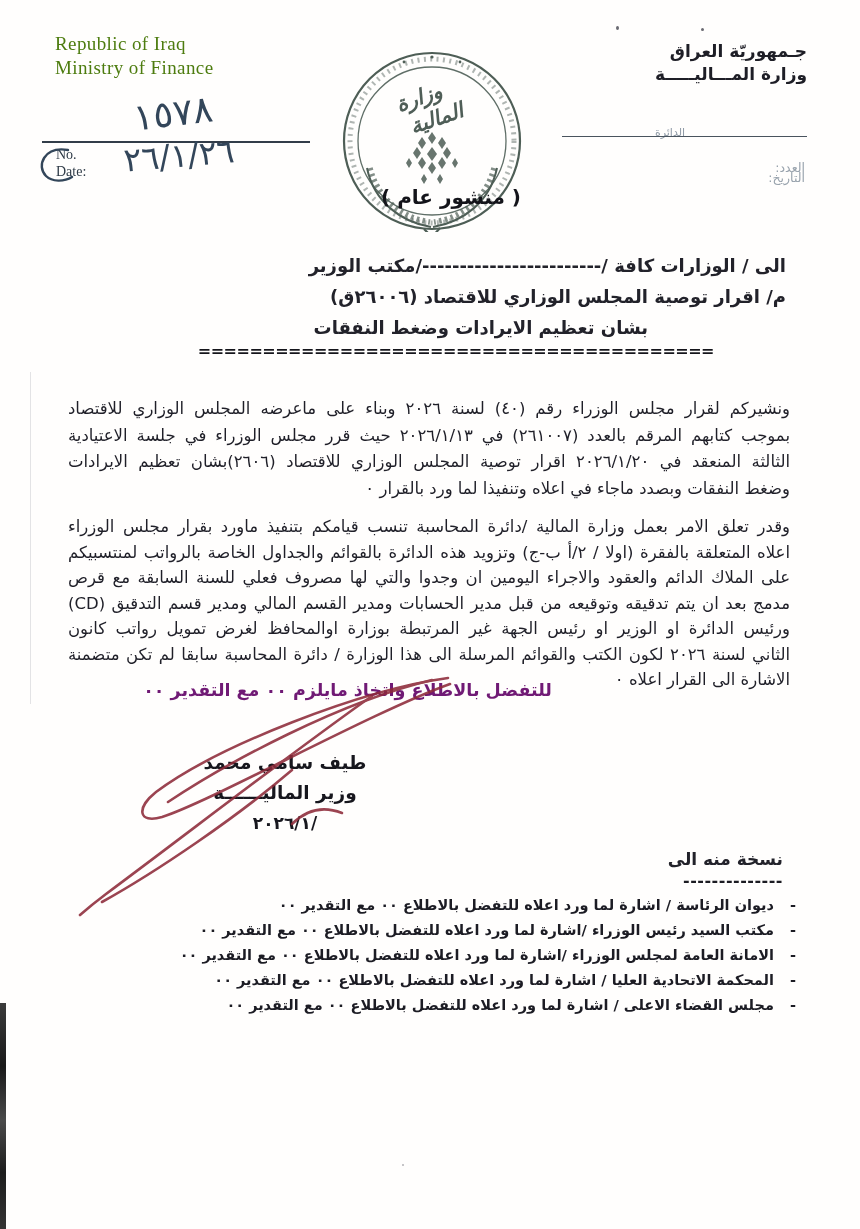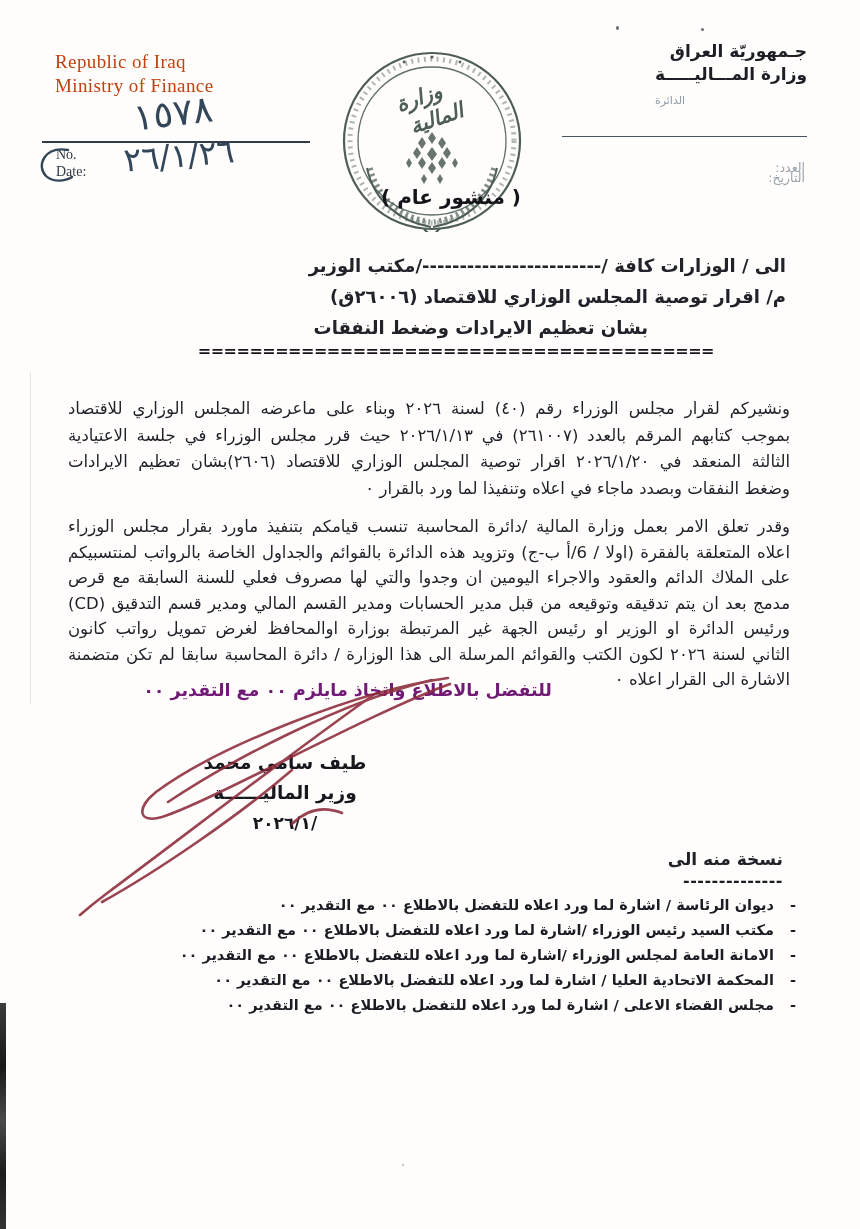--- a/index.html
+++ b/index.html
@@ -7,36 +7,36 @@
   .page {
     position:relative; width:860px; height:1229px; margin:0 auto;
     background:#fffefd; overflow:hidden; color:#22222a;
     font-family:"DejaVu Sans", sans-serif;
   }
   .abs { position:absolute; }
   .rtl { direction:rtl; text-align:right; }
   .ltr { direction:ltr; }
 
   
-  .en-head { left:55px; top:50px; font-family:"Liberation Serif", serif;
-             font-size:19px; line-height:24px; color:#c2410c; letter-spacing:.4px; }
+  .en-head { left:55px; top:32px; font-family:"Liberation Serif", serif;
+             font-size:19px; line-height:24px; color:#4d7c0f; letter-spacing:.4px; }
   .hw { color:#33465a; font-weight:400; }
   .hw-num { left:68px; top:92px; width:210px; font-size:37px; letter-spacing:9px;
             transform:rotate(-7deg); text-align:center; }
   .no-rule { left:42px; top:141px; width:268px; border-top:2px solid #323d49; }
   .no-date { left:56px; top:146px; font-family:"Liberation Serif", serif;
              font-size:14px; line-height:17px; color:#2e3a46; }
   .hw-date { left:84px; top:136px; width:190px; font-size:33px; letter-spacing:2px;
              transform:rotate(-5deg); text-align:center; }
 
   
   .ar-head { right:53px; top:40px; font-size:17px; font-weight:700;
              line-height:23px; color:#1e1e26; }
   .dept-row { display:flex; flex-direction:row; justify-content:flex-end; align-items:flex-end; gap:4px; }
-  .dept-label { font-size:11px; font-weight:400; color:#8f9aa6; transform:translateY(3px); }
+  .dept-label { font-size:11px; font-weight:400; color:#8f9aa6; transform:translateY(3px);margin-top:32px; }
   .ar-rule { right:53px; top:136px; width:245px; border-top:1.6px solid #4a545e; }
   .faint { color:#99a3ad; font-size:12.5px; font-weight:400; }
   .lbl-adad { right:55px; top:160px; }
   .lbl-tarikh { right:55px; top:170px; }
 
   
   .seal-svg { left:341px; top:50px; }
   .seal-caption { left:346px; top:185px; width:175px; text-align:right;
                   font-size:20px; font-weight:700; color:#14141a; }
 
@@ -157,21 +157,21 @@
 
   <div class="abs rtl para p1">
     <div class="jline">ونشيركم لقرار مجلس الوزراء رقم (٤٠) لسنة ٢٠٢٦ وبناء على ماعرضه المجلس الوزاري للاقتصاد</div>
     <div class="jline">بموجب كتابهم المرقم بالعدد (٢٦١٠٠٧) في ٢٠٢٦/١/١٣ حيث قرر مجلس الوزراء في جلسة الاعتيادية</div>
     <div class="jline">الثالثة المنعقد في ٢٠٢٦/١/٢٠ اقرار توصية المجلس الوزاري للاقتصاد (٢٦٠٦)بشان تعظيم الايرادات</div>
     <div class="rline">وضغط النفقات وبصدد ماجاء في اعلاه وتنفيذا لما ورد بالقرار ٠</div>
   </div>
 
   <div class="abs rtl para p2">
     <div class="jline">وقدر تعلق الامر بعمل وزارة المالية /دائرة المحاسبة تنسب قيامكم بتنفيذ ماورد بقرار مجلس الوزراء</div>
-    <div class="jline">اعلاه المتعلقة بالفقرة (اولا / 6/أ ب-ج) وتزويد هذه الدائرة بالقوائم والجداول الخاصة بالرواتب لمنتسبيكم</div>
+    <div class="jline">اعلاه المتعلقة بالفقرة (اولا / ٢/أ ب-ج) وتزويد هذه الدائرة بالقوائم والجداول الخاصة بالرواتب لمنتسبيكم</div>
     <div class="jline">على الملاك الدائم والعقود والاجراء اليومين ان وجدوا والتي لها مصروف فعلي للسنة السابقة مع قرص</div>
     <div class="jline">مدمج بعد ان يتم تدقيقه وتوقيعه من قبل مدير الحسابات ومدير القسم المالي ومدير قسم التدقيق (CD)</div>
     <div class="jline">ورئيس الدائرة او الوزير او رئيس الجهة غير المرتبطة بوزارة اوالمحافظ لغرض تمويل رواتب كانون</div>
     <div class="jline">الثاني لسنة ٢٠٢٦ لكون الكتب والقوائم المرسلة الى هذا الوزارة / دائرة المحاسبة سابقا لم تكن متضمنة</div>
     <div class="rline">الاشارة الى القرار اعلاه ٠</div>
   </div>
 
   <div class="abs rtl closing">للتفضل بالاطلاع واتخاذ مايلزم ٠٠ مع التقدير ٠٠</div>
 
   <div class="abs sig sig-name">طيف سامي محمد</div>

